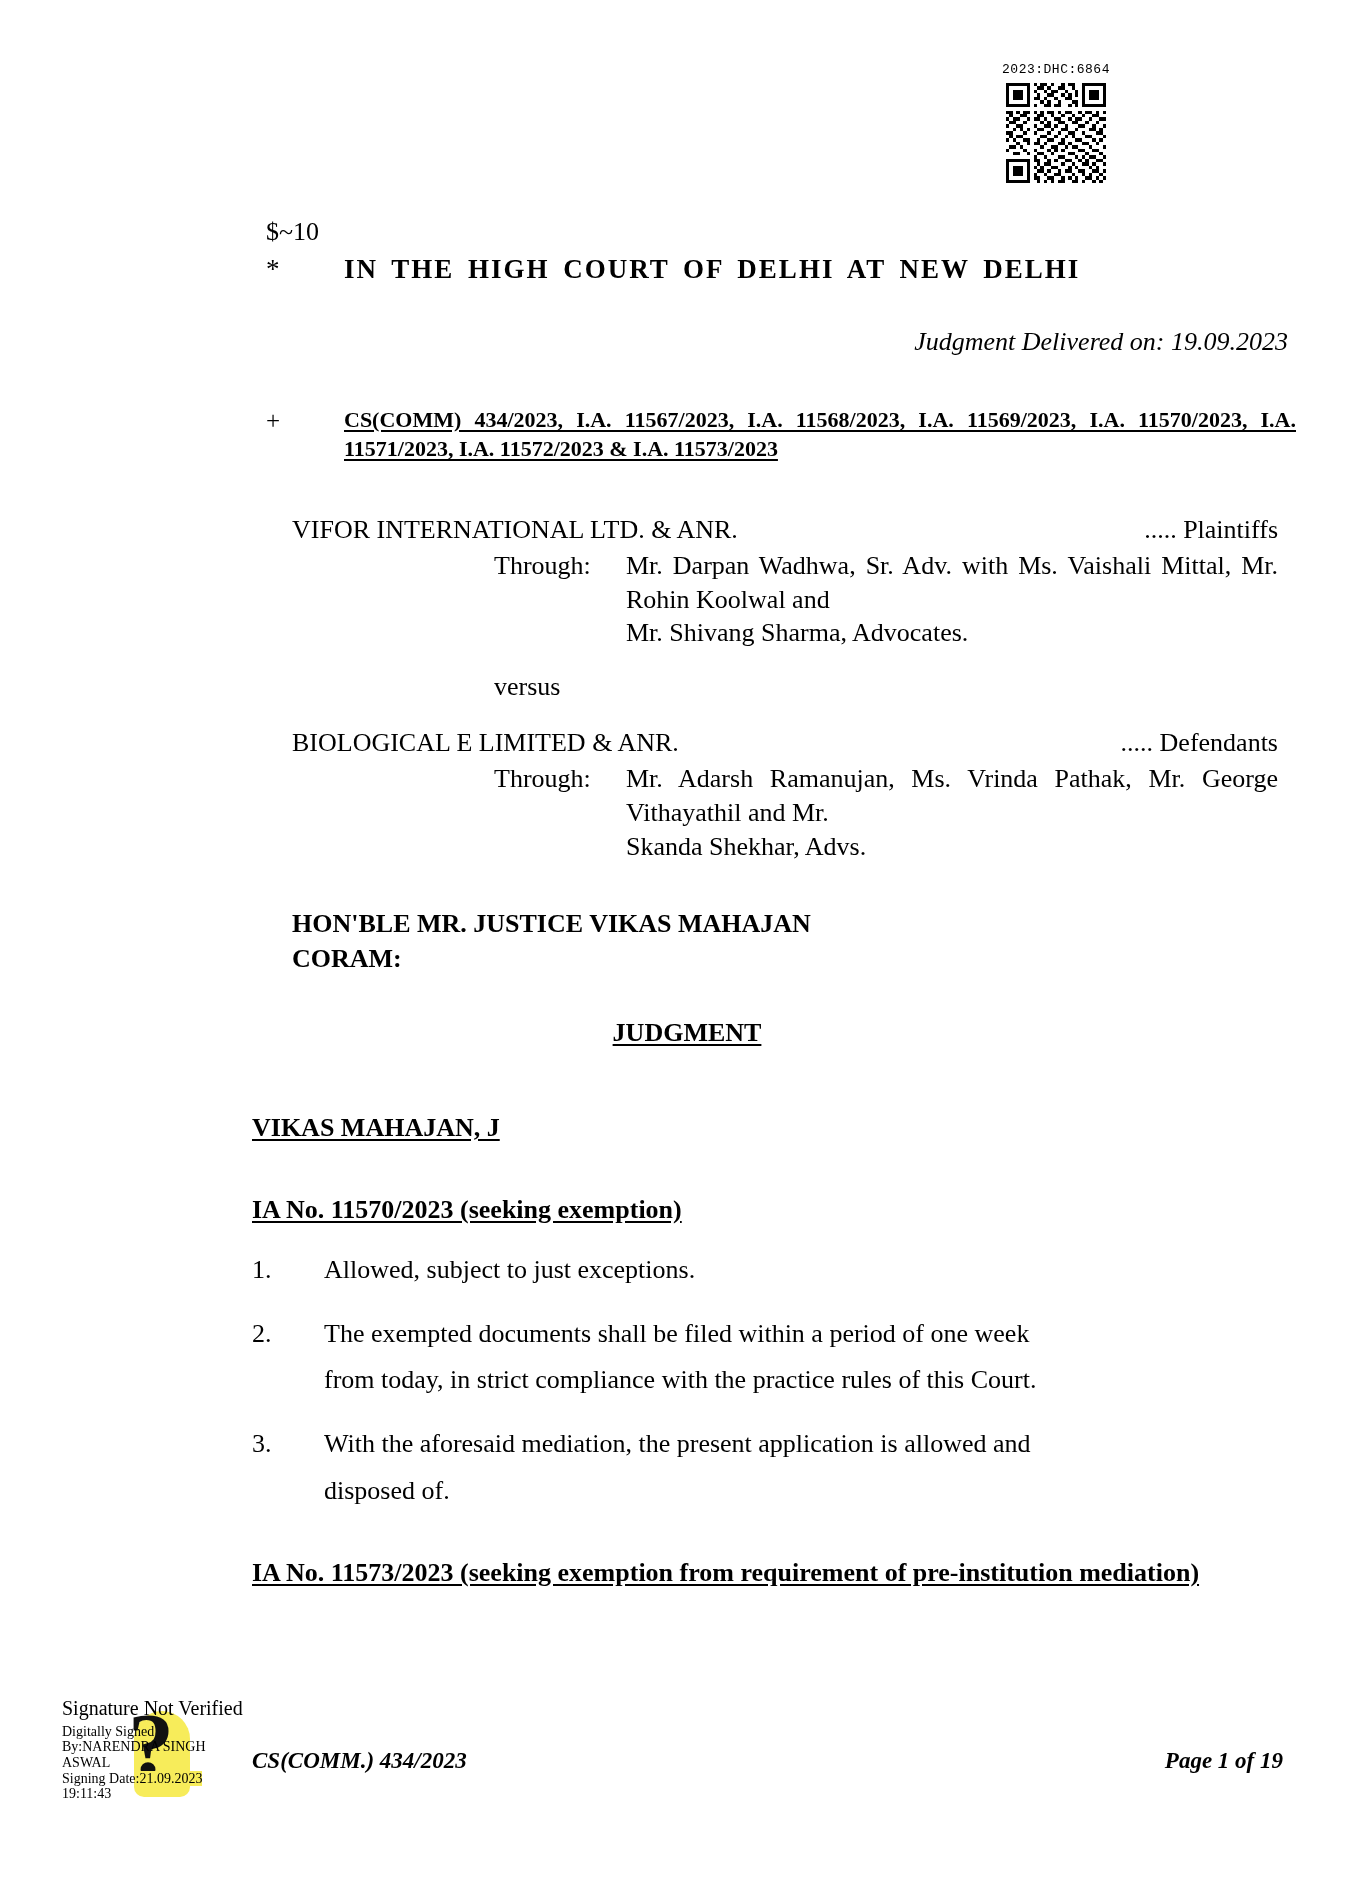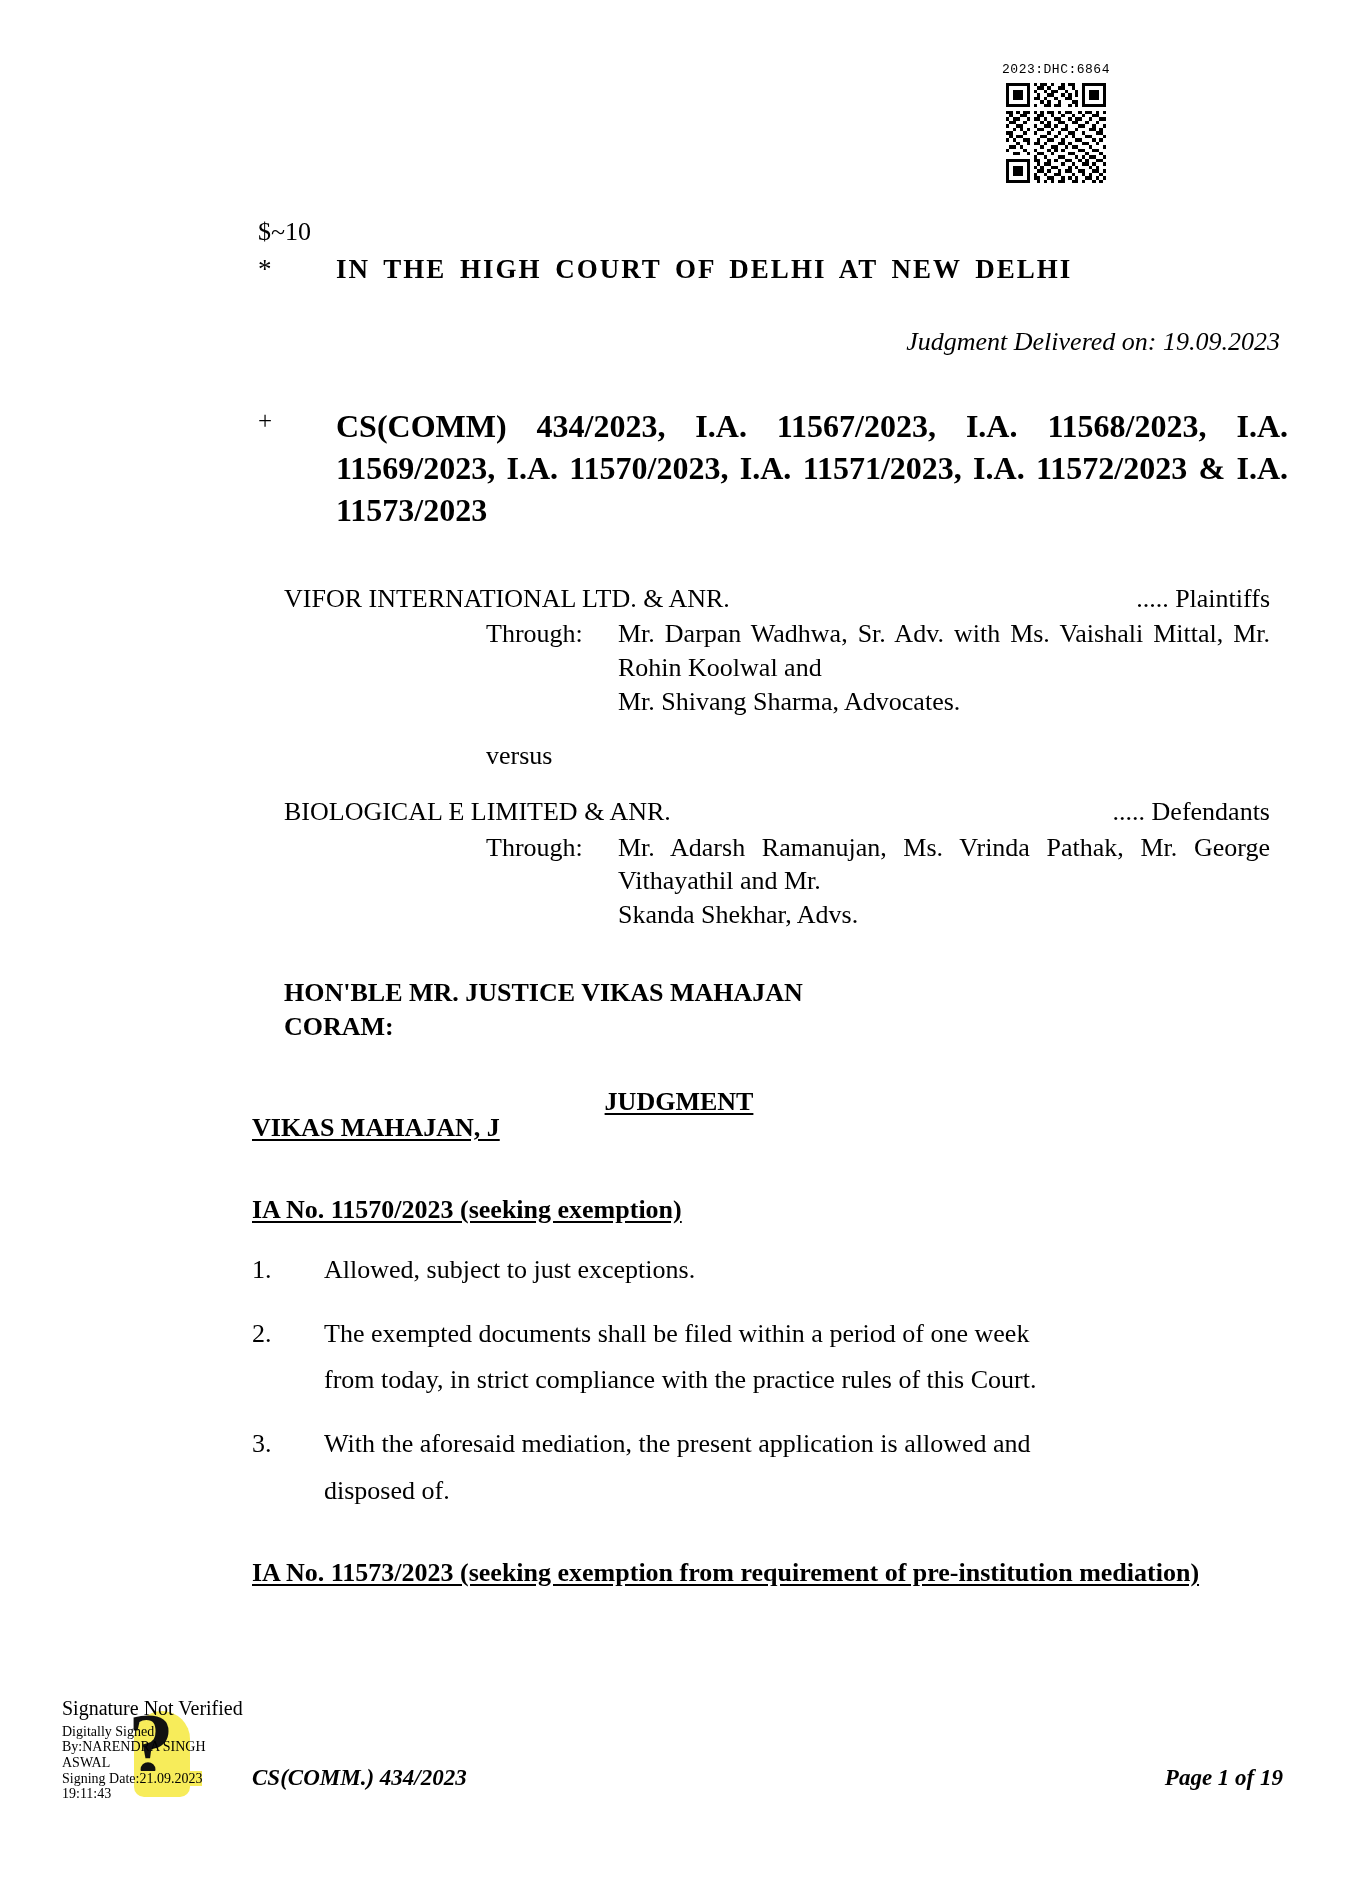--- a/index.html
+++ b/index.html
@@ -38,21 +38,21 @@
     margin-top: 6px;
     width: 108px;
     height: 100px;
     margin-left: auto;
     margin-right: auto;
   }
 
   
   .content {
     position: absolute;
-    left: 258px;
+    left: 266px;
     top: 216px;
     width: 1030px;
   }
 
   .marker-row {
     display: flex;
     align-items: flex-start;
   }
   .marker {
     width: 78px;
@@ -88,24 +88,25 @@
   }
 
   .case-row {
     display: flex;
     align-items: flex-start;
     margin-top: 48px;
   }
   .case-nums {
     flex: 1;
     font-weight: bold;
-    font-size: 32px;
+    font-size: 22px;
     line-height: 1.32;
     text-align: justify;
     text-justify: inter-word;
+    text-decoration: underline;
     text-underline-offset: 3px;
   }
 
   .party-block { margin-top: 50px; }
   .party-line {
     display: flex;
     font-size: 26px;
     line-height: 1.3;
     padding-left: 26px;
   }
@@ -200,21 +201,21 @@
     text-align: justify;
     text-justify: inter-word;
   }
   .para-text .lastline { display: block; text-align: left; }
 
   
   .footer {
     position: absolute;
     left: 252px;
     right: 62px;
-    bottom: 111px;
+    bottom: 128px;
     display: flex;
     align-items: baseline;
     font-style: italic;
     font-weight: bold;
     font-size: 23px;
   }
   .footer-right { margin-left: auto; }
 
   
   .sig {

